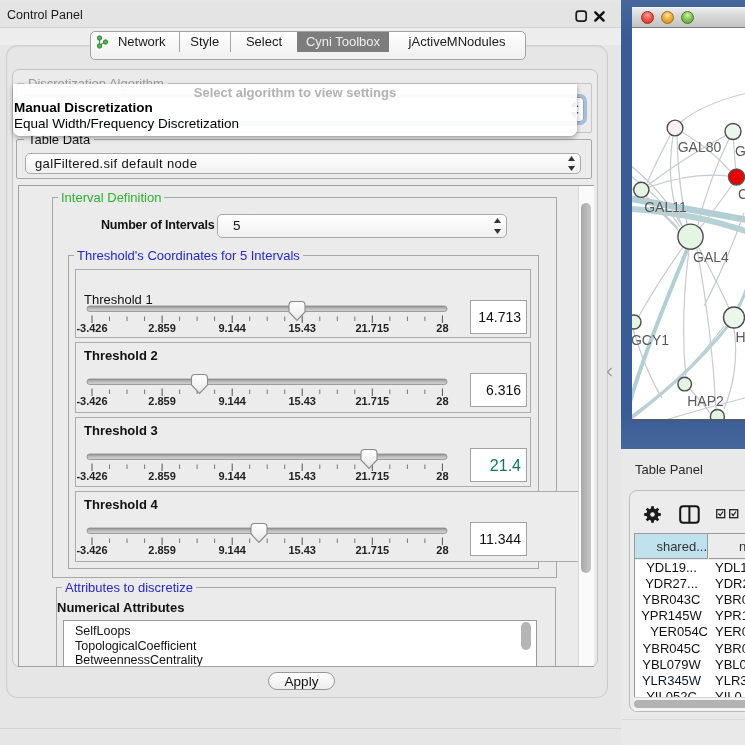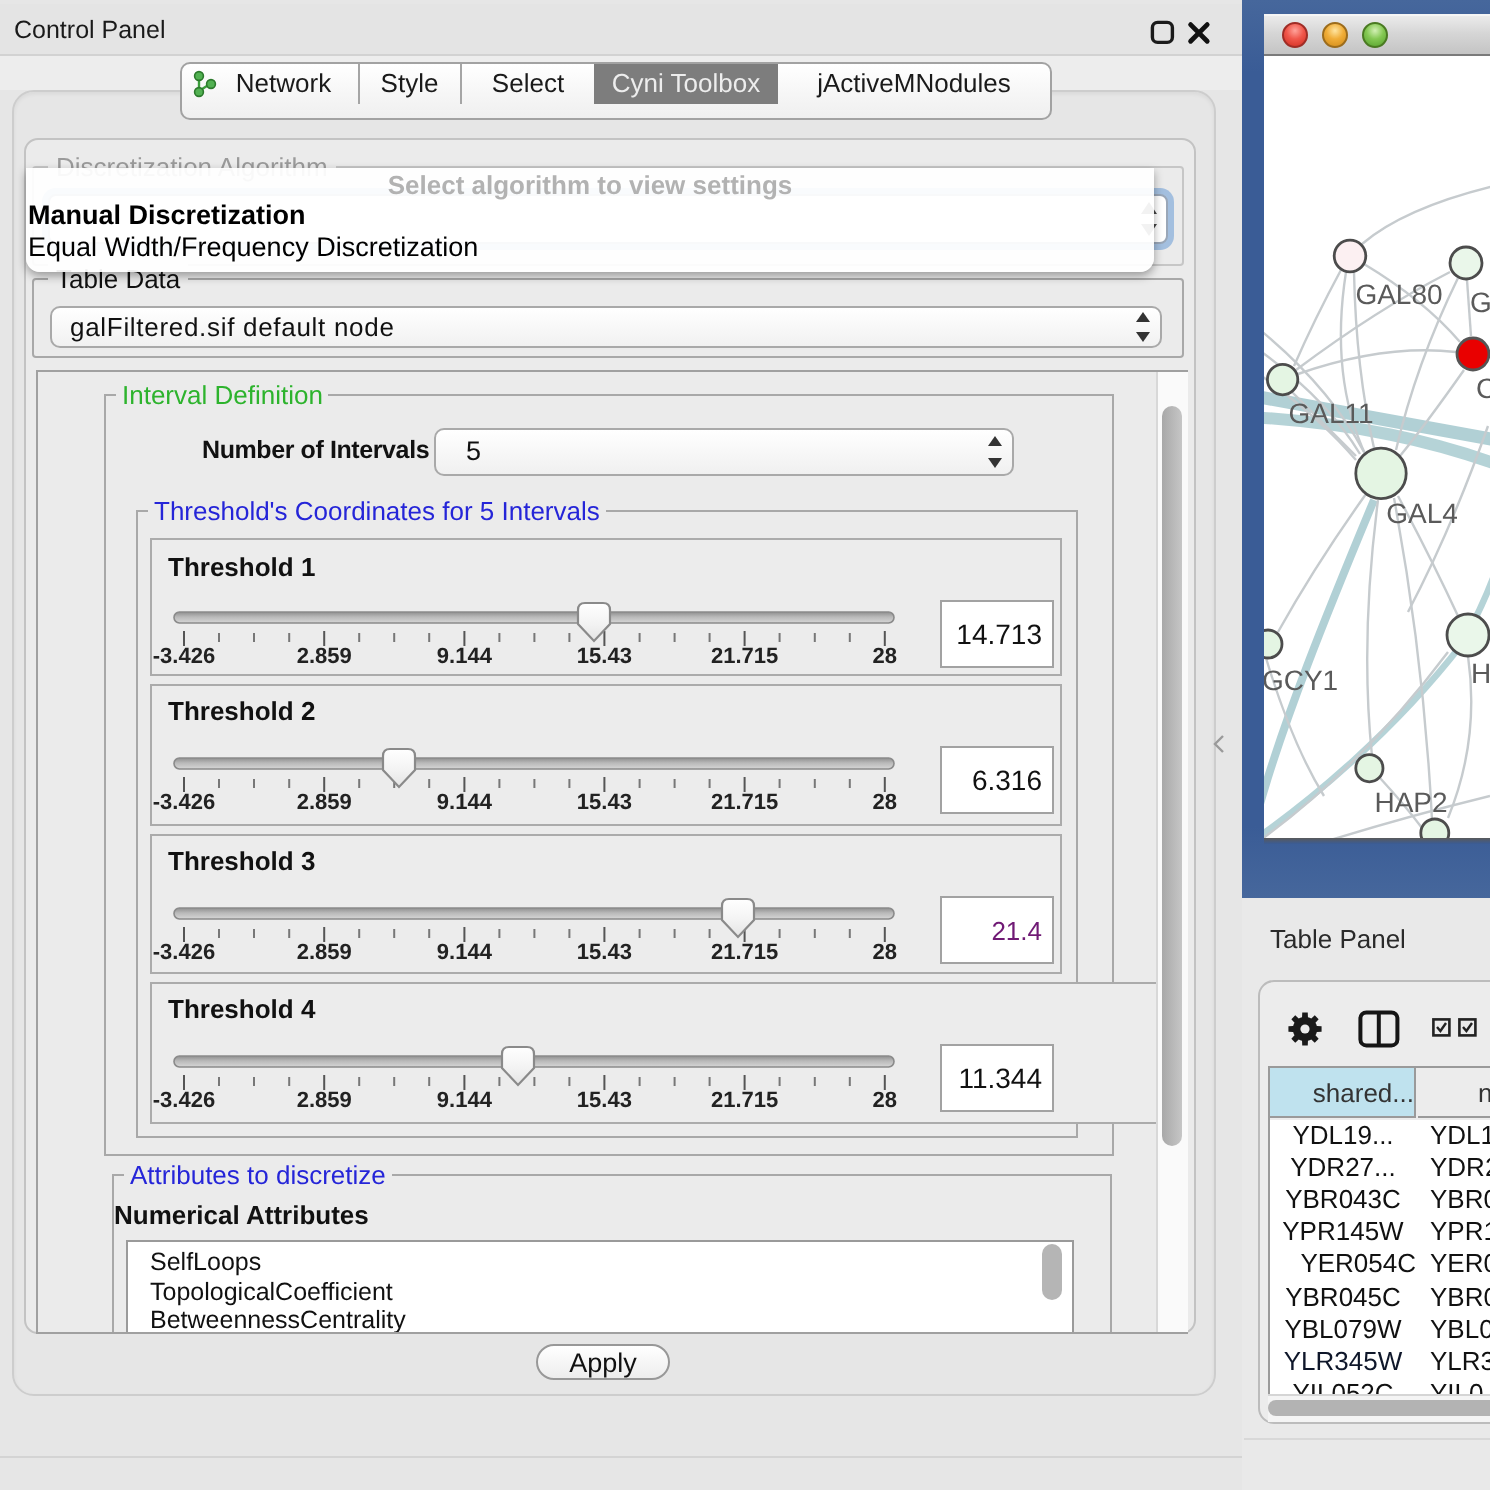--- a/index.html
+++ b/index.html
@@ -32,21 +32,21 @@
         <div class="abs" style="left:39px;top:4px;background:#ebebeb;padding:0 3px;font-size:13px;color:#2db32d">Interval Definition</div>
         <div class="abs" style="left:82px;top:32px;font-size:12.5px;font-weight:bold;color:#111;letter-spacing:-0.2px">Number of Intervals</div>
         <div class="abs" style="left:198px;top:28px;width:290px;height:24px;background:linear-gradient(#ffffff,#f0f0f0);border:1px solid #a9a9a9;border-radius:5px;font-size:13.5px;color:#111;line-height:22px;padding-left:15px">5</div>
         <svg class="abs" style="left:474px;top:32px" width="9" height="16">
           <path d="M4.5 0 L8 5 L1 5 Z" fill="#333"></path>
           <path d="M4.5 16 L8 11 L1 11 Z" fill="#333"></path>
         </svg>
         <div class="abs" style="left:49px;top:69px;width:471px;height:314px;border:1px solid #a8a8a8"></div>
         <div class="abs" style="left:55px;top:62px;background:#ebebeb;padding:0 3px;font-size:13px;color:#2525d8">Threshold's Coordinates for 5 Intervals</div>
 <div style="position:absolute;left:56px;top:83px;width:456px;height:69px;border:1px solid #ababab;background:#ececec">
-          <div style="position:absolute;left:8px;top:6px;font-size:13px;font-weight:bold;color:#111">Threshold 1</div>
+          <div style="position:absolute;left:8px;top:22px;font-size:13px;font-weight:normal;color:#111">Threshold 1</div>
           <svg width="458" height="45" style="position:absolute;left:0;top:27px">
             <defs>
               <linearGradient id="tg" x1="0" y1="0" x2="0" y2="1">
                 <stop offset="0" stop-color="#8f8f8f"></stop>
                 <stop offset="0.45" stop-color="#b9b9b9"></stop>
                 <stop offset="1" stop-color="#d6d6d6"></stop>
               </linearGradient>
               <linearGradient id="th" x1="0" y1="0" x2="0" y2="1">
                 <stop offset="0" stop-color="#ffffff"></stop>
                 <stop offset="0.55" stop-color="#f3f3f3"></stop>
@@ -170,21 +170,21 @@
             <line x1="348.9" y1="19.5" x2="348.9" y2="24" stroke="#777" stroke-width="1"></line>
             <line x1="366.4" y1="18.5" x2="366.4" y2="26" stroke="#555" stroke-width="1"></line>
             <text x="16.0" y="34.5" font-size="11" font-weight="bold" fill="#222" text-anchor="middle" font-family="Liberation Sans,sans-serif">-3.426</text>
             <text x="86.1" y="34.5" font-size="11" font-weight="bold" fill="#222" text-anchor="middle" font-family="Liberation Sans,sans-serif">2.859</text>
             <text x="156.2" y="34.5" font-size="11" font-weight="bold" fill="#222" text-anchor="middle" font-family="Liberation Sans,sans-serif">9.144</text>
             <text x="226.2" y="34.5" font-size="11" font-weight="bold" fill="#222" text-anchor="middle" font-family="Liberation Sans,sans-serif">15.43</text>
             <text x="296.3" y="34.5" font-size="11" font-weight="bold" fill="#222" text-anchor="middle" font-family="Liberation Sans,sans-serif">21.715</text>
             <text x="366.4" y="34.5" font-size="11" font-weight="bold" fill="#222" text-anchor="middle" font-family="Liberation Sans,sans-serif">28</text>
             <path d="M 285.0 8.0 Q 285.0 4.5 288.5 4.5 L 297.5 4.5 Q 301.0 4.5 301.0 8.0 L 301.0 15.0 L 293.0 23.5 L 285.0 15.0 Z" fill="url(#th)" stroke="#8a8a8a" stroke-width="1.1"></path>
           </svg>
-          <div style="position:absolute;left:394px;top:30px;width:57px;height:34px;border:1px solid #a2a2a2;background:#fff;font-size:13px;color:#701a75;text-align:right;padding:0 5px 0 0;line-height:33px">21.4</div>
+          <div style="position:absolute;left:394px;top:30px;width:57px;height:34px;border:1px solid #a2a2a2;background:#fff;font-size:16px;color:#0f766e;text-align:right;padding:0 5px 0 0;line-height:33px">21.4</div>
         </div>
         <div style="position:absolute;left:56px;top:305px;width:536px;height:71px;border:1px solid #ababab;background:#ececec">
           <div style="position:absolute;left:8px;top:5px;font-size:13px;font-weight:bold;color:#111">Threshold 4</div>
           <svg width="458" height="45" style="position:absolute;left:0;top:27px">
             <defs>
               <linearGradient id="tg" x1="0" y1="0" x2="0" y2="1">
                 <stop offset="0" stop-color="#8f8f8f"></stop>
                 <stop offset="0.45" stop-color="#b9b9b9"></stop>
                 <stop offset="1" stop-color="#d6d6d6"></stop>
               </linearGradient>

